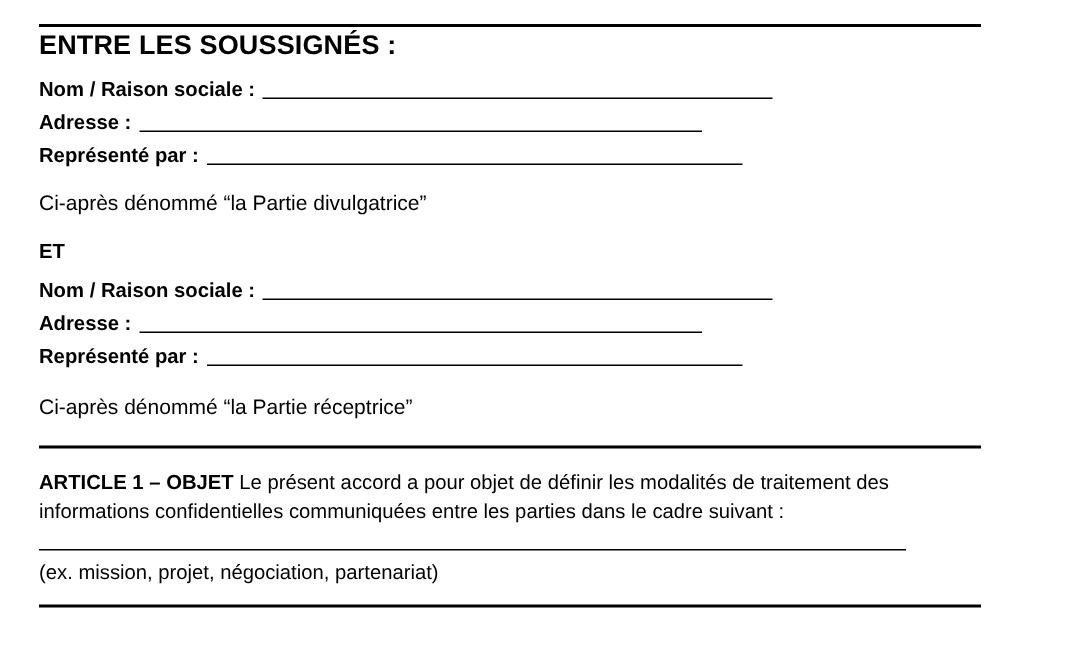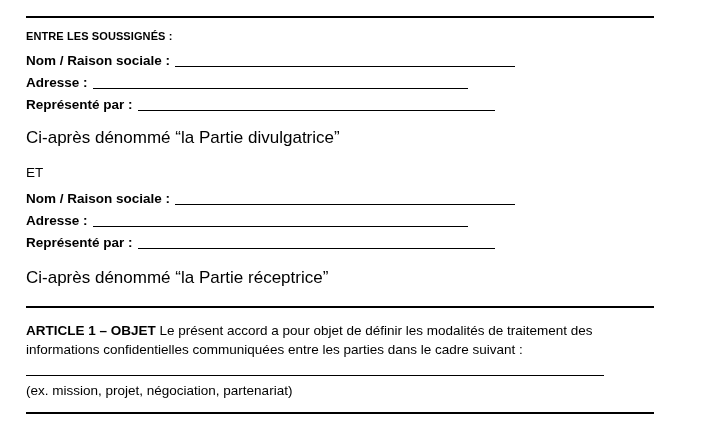--- a/index.html
+++ b/index.html
@@ -28,28 +28,28 @@
     border: 0;
     border-top: 2px solid #000;
     margin: 0;
     width: 628px;
   }
   .rule-top { margin-top: 16px; }
   .rule-mid { margin-top: 18px; }
   .rule-bottom { margin-top: 14px; }
 
   .heading {
-    font-size: 11px;
+    font-size: 18px;
     font-weight: bold;
-    margin-top: 12px;
+    margin-top: 2px;
     letter-spacing: 0.1px;
   }
   .et-line {
     font-size: 13.5px;
-    font-weight: normal;
+    font-weight: bold;
     margin-top: 17px;
   }
   .field-row {
     font-size: 13.5px;
     font-weight: bold;
     margin-top: 11px;
     display: flex;
     align-items: flex-start;
     white-space: nowrap;
   }
@@ -59,21 +59,21 @@
     display: inline-block;
     border-bottom: 1.4px solid #000;
     height: 13px;
     margin-left: 5px;
   }
   .blank-a { width: 340px; }
   .blank-b { width: 375px; }
   .blank-c { width: 357px; }
 
   .note {
-    font-size: 17px;
+    font-size: 14px;
     font-weight: normal;
     margin-top: 16px;
   }
   .note-2 { margin-top: 18px; }
 
   .article {
     font-size: 13.5px;
     margin-top: 13px;
     line-height: 1.42;
     width: 610px;

